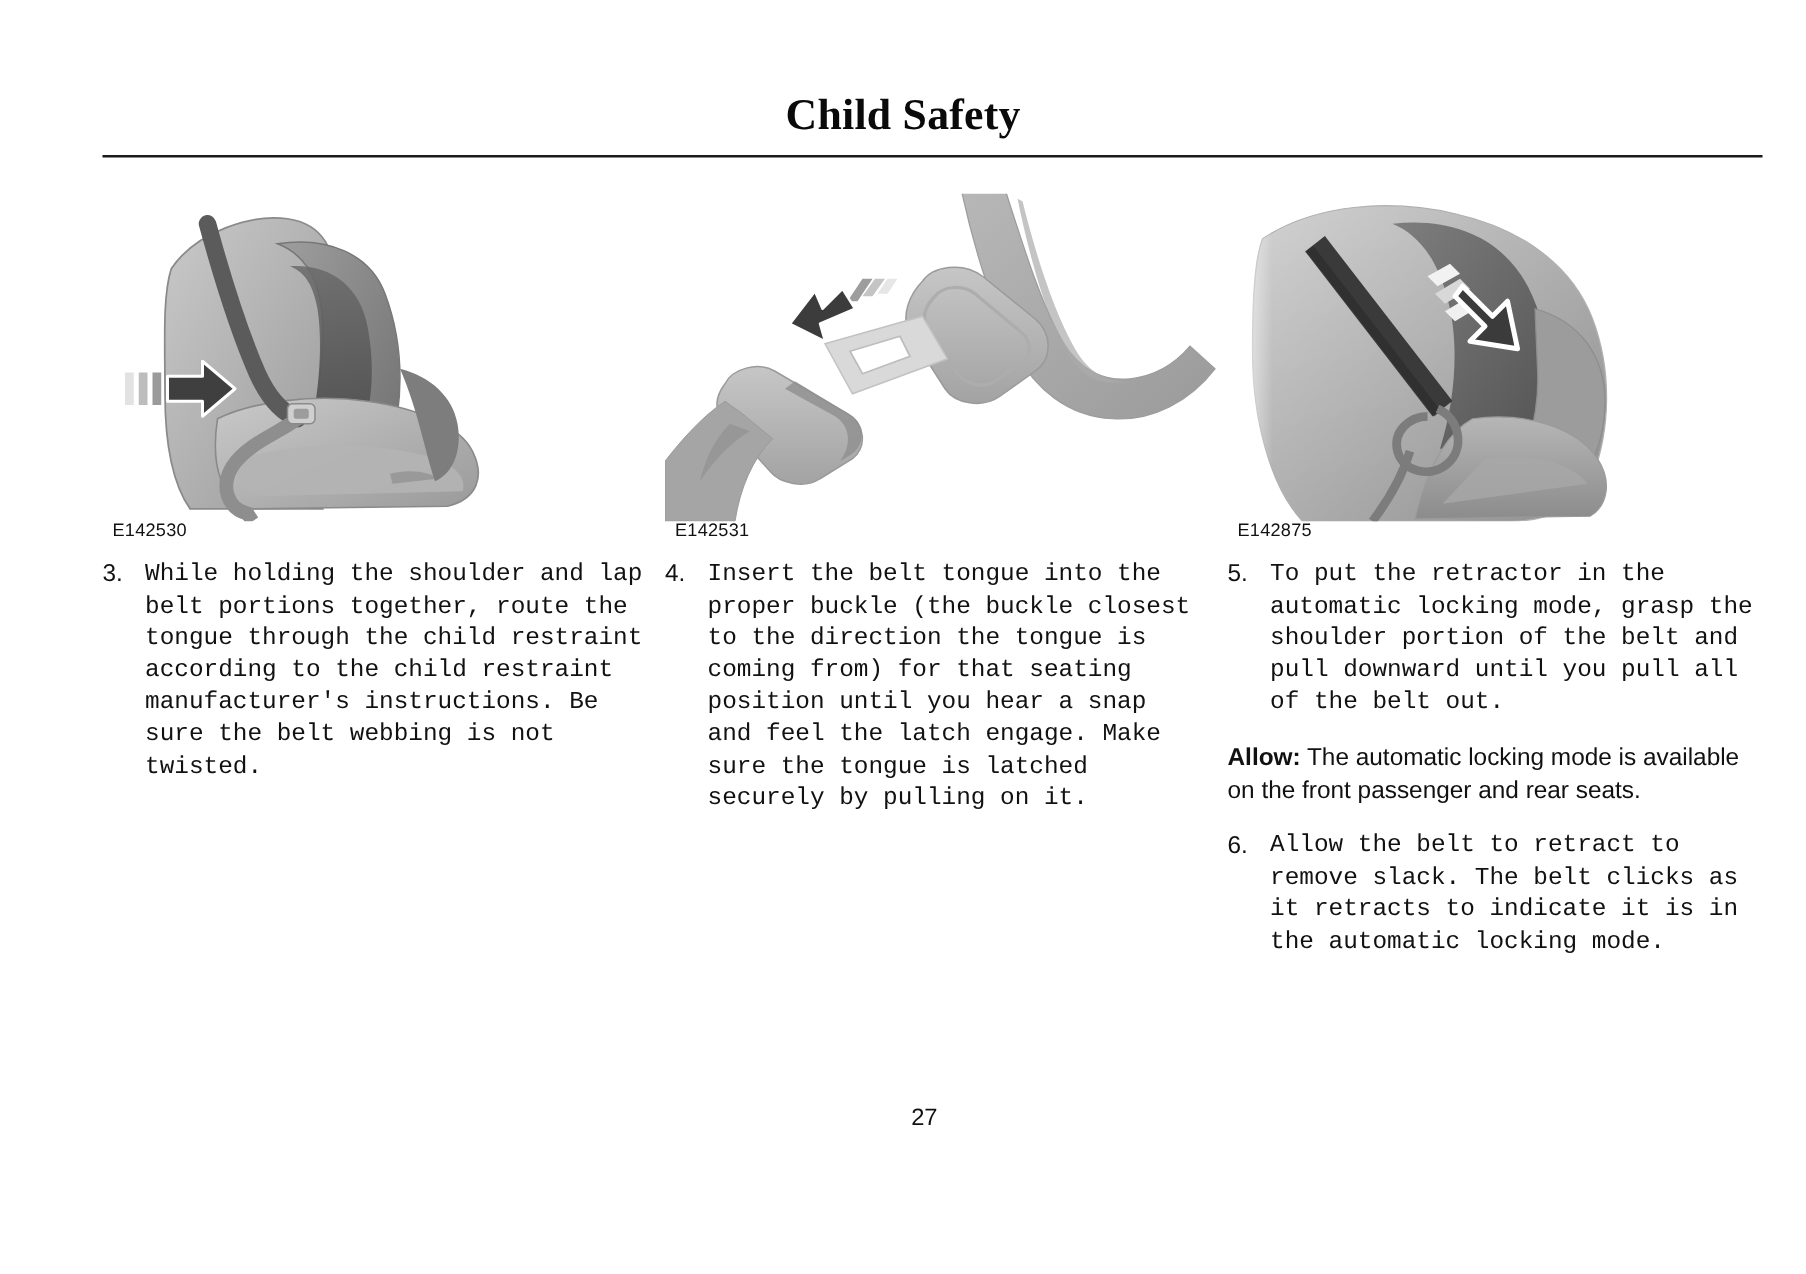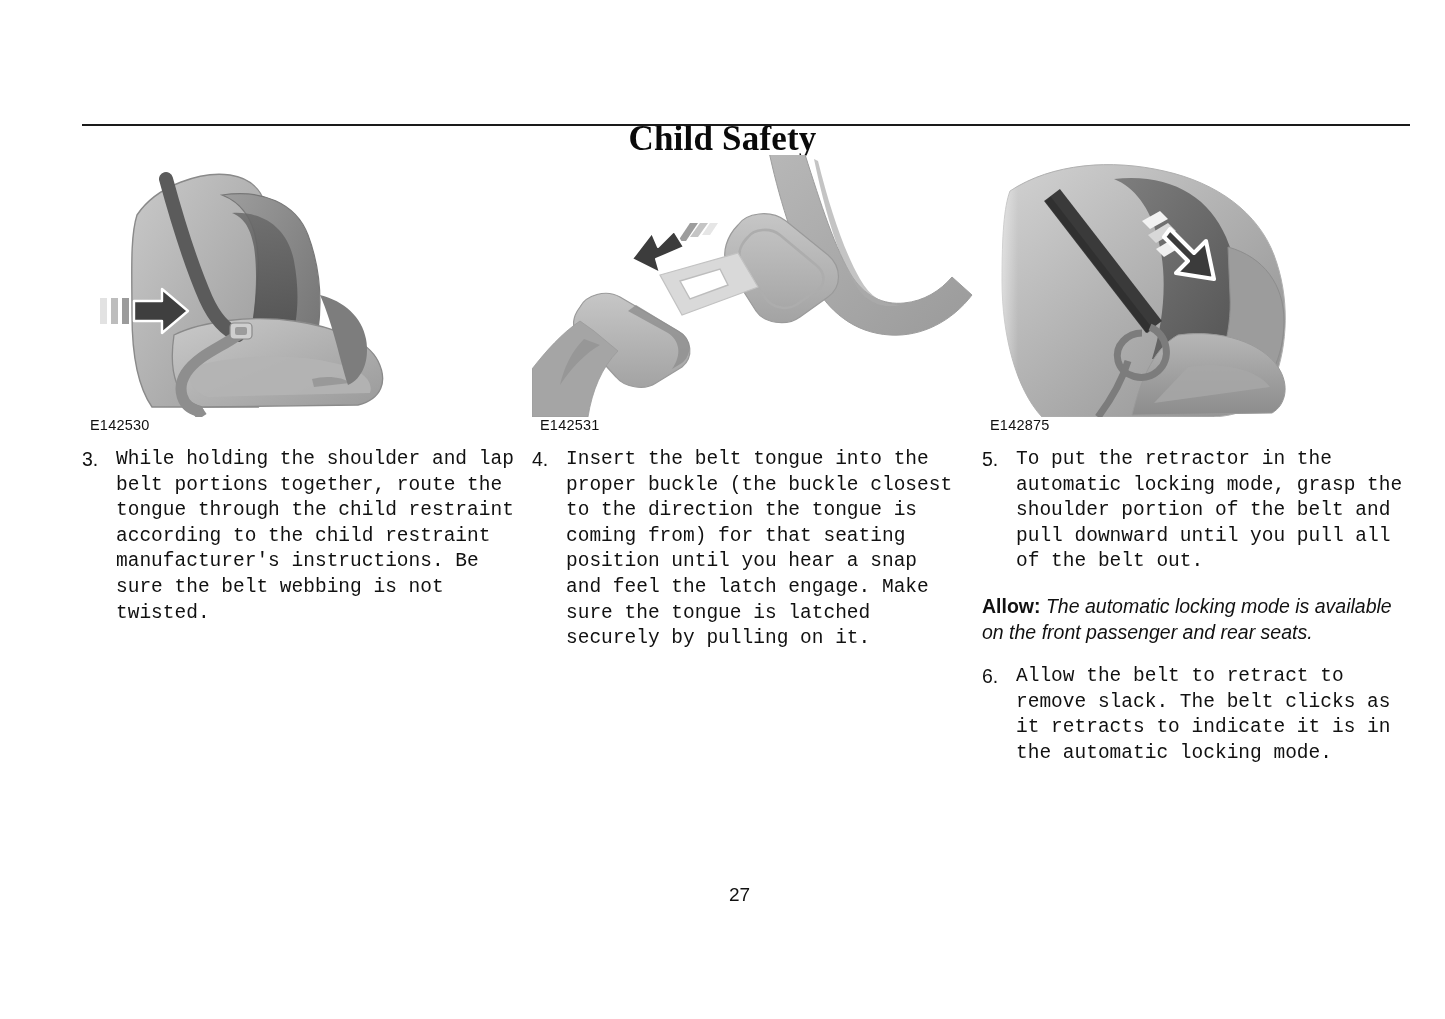--- a/index.html
+++ b/index.html
@@ -21,21 +21,20 @@
     position: absolute;
     top: 72px;
     left: 0;
     width: 1445px;
     text-align: center;
     font-family: "Liberation Serif", serif;
     font-weight: bold;
     font-size: 35px;
     letter-spacing: 0.2px;
     color: #0a0a0a;
-    margin-top: 47px;
   }
   #header-rule {
     position: absolute;
     top: 124px;
     left: 82px;
     width: 1328px;
     height: 2px;
     background: #1a1a1a;
   }
 
@@ -102,21 +101,20 @@
     font-size: 19.5px;
     line-height: 25.6px;
     margin-bottom: 19px;
     color: #111111;
   }
   .note-label {
     font-weight: bold;
     font-style: normal;
   }
   .note-body {
-    font-style: italic;
   }
 
   
   .col-1 .steps { width: 435px; }
   .col-2 .steps { width: 425px; }
   .col-3 .steps { width: 425px; }
 
   
   #page-number {
     position: absolute;

